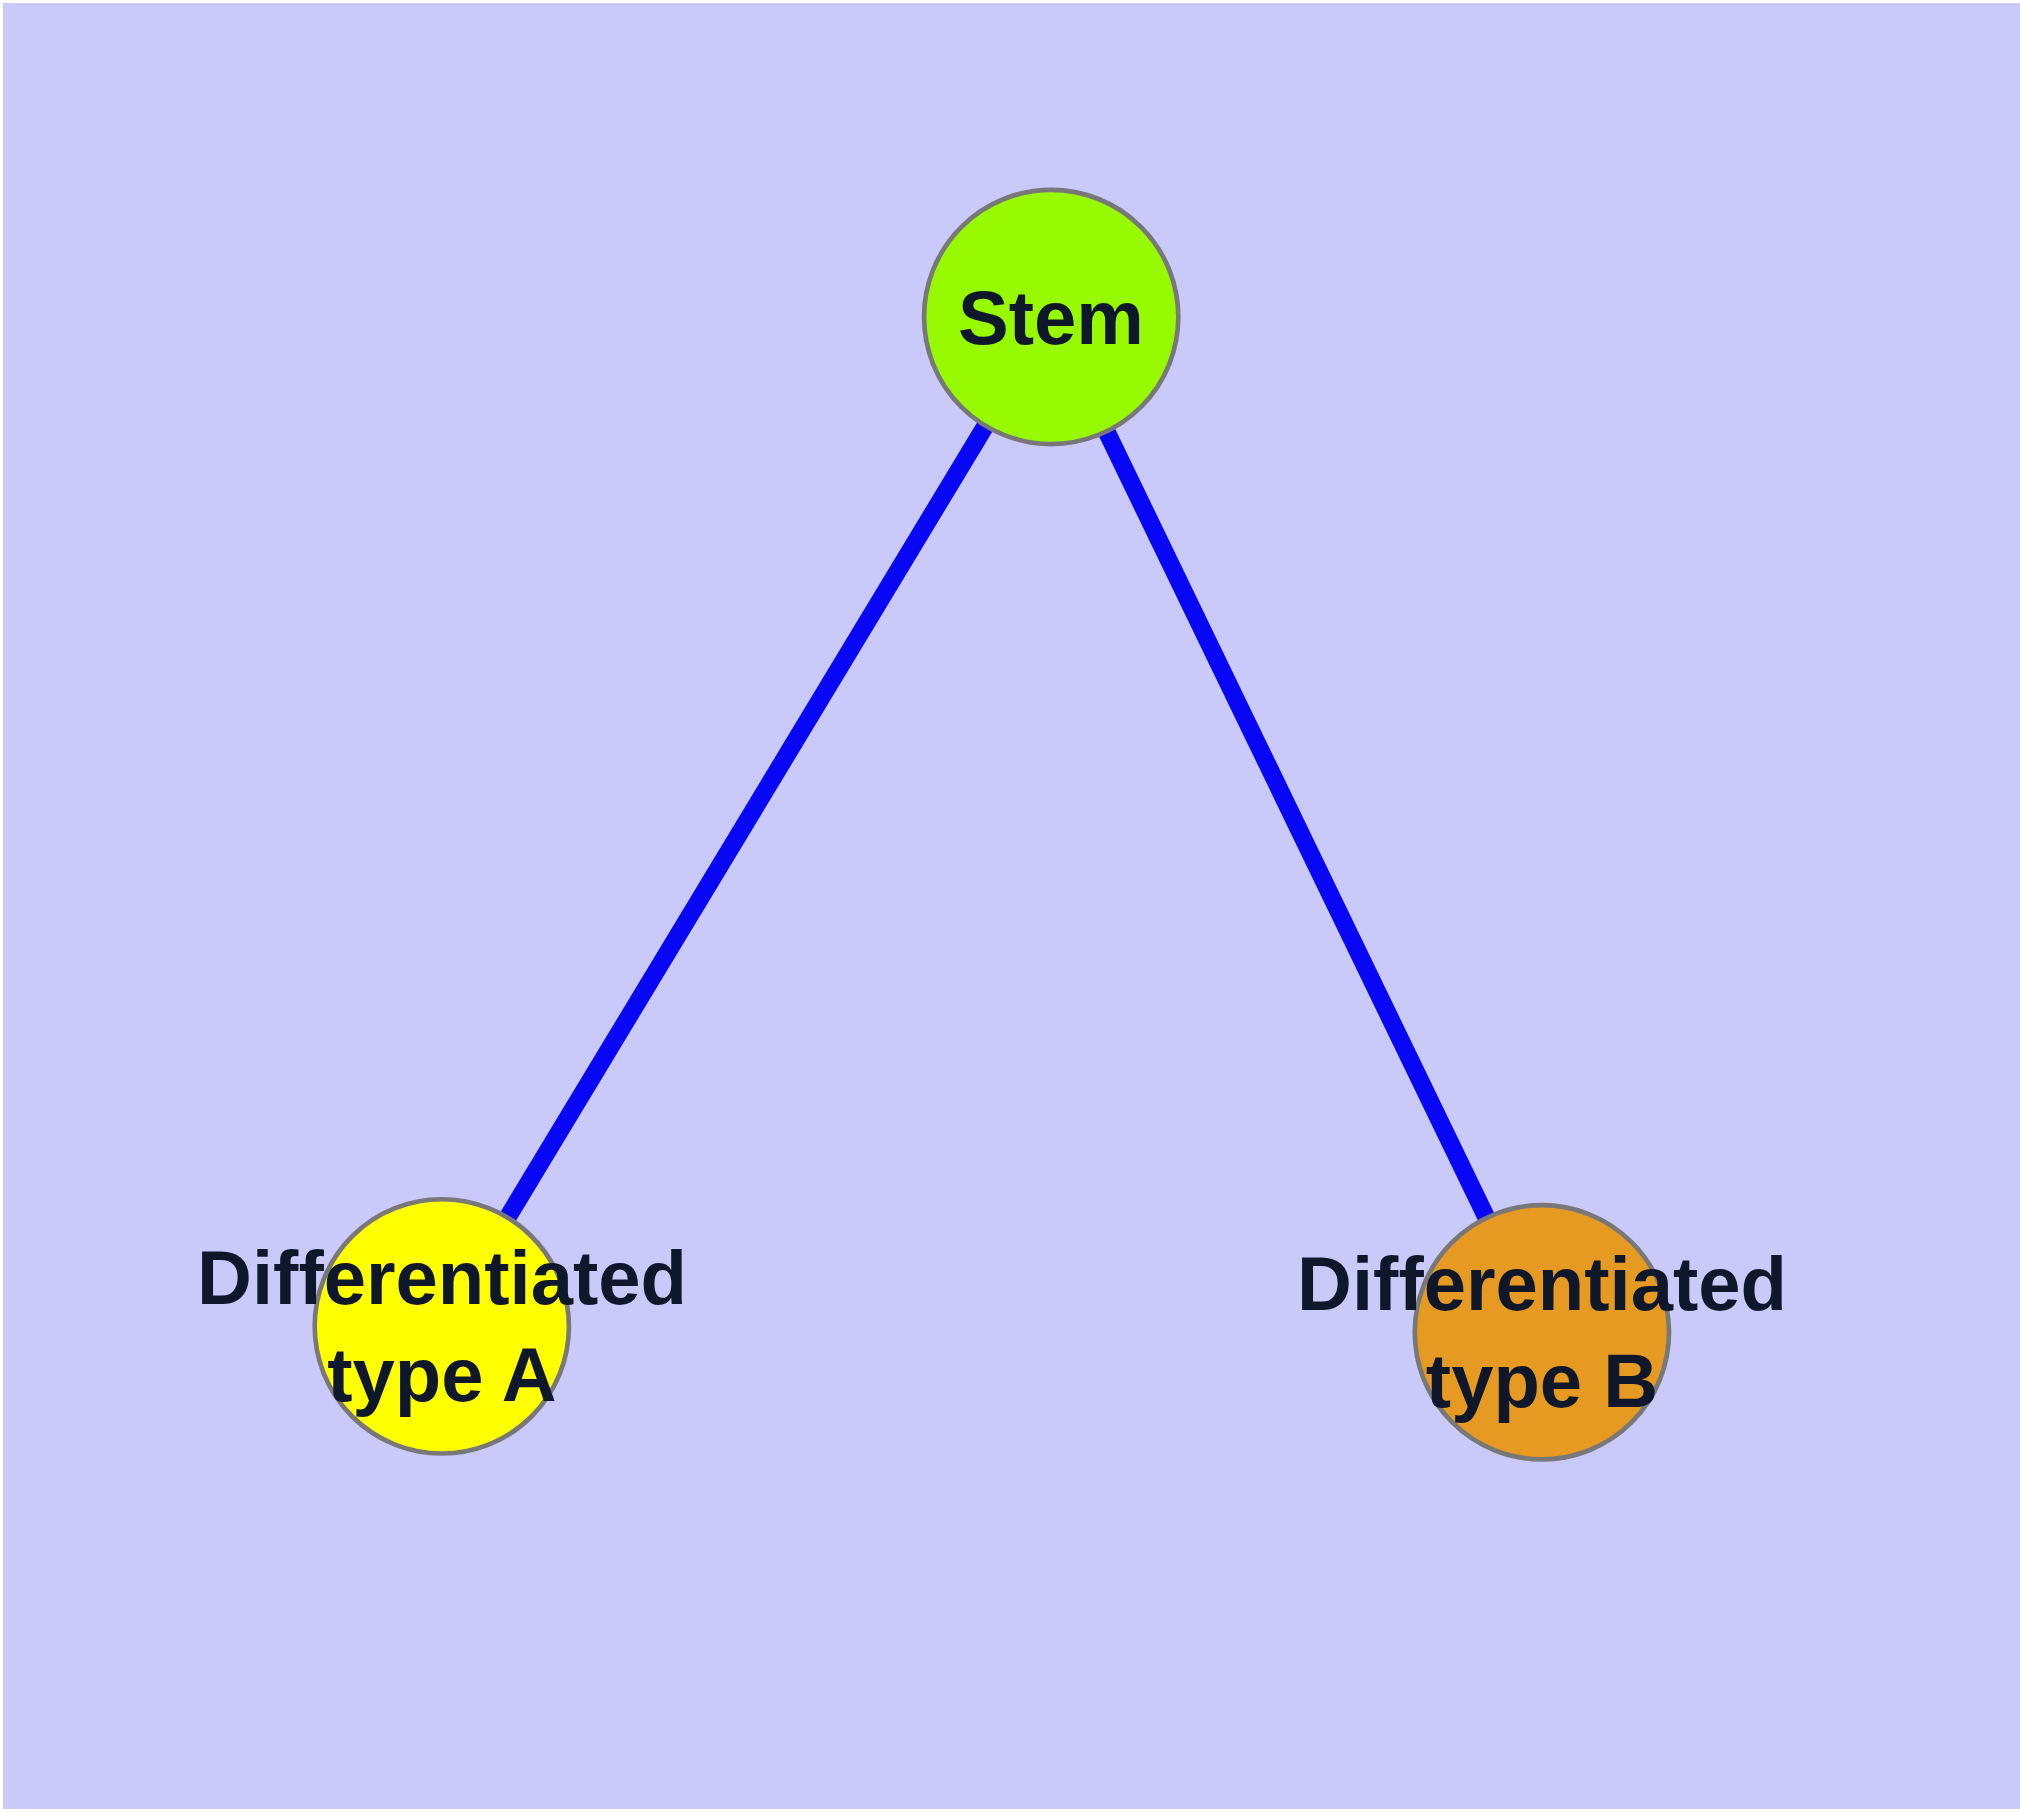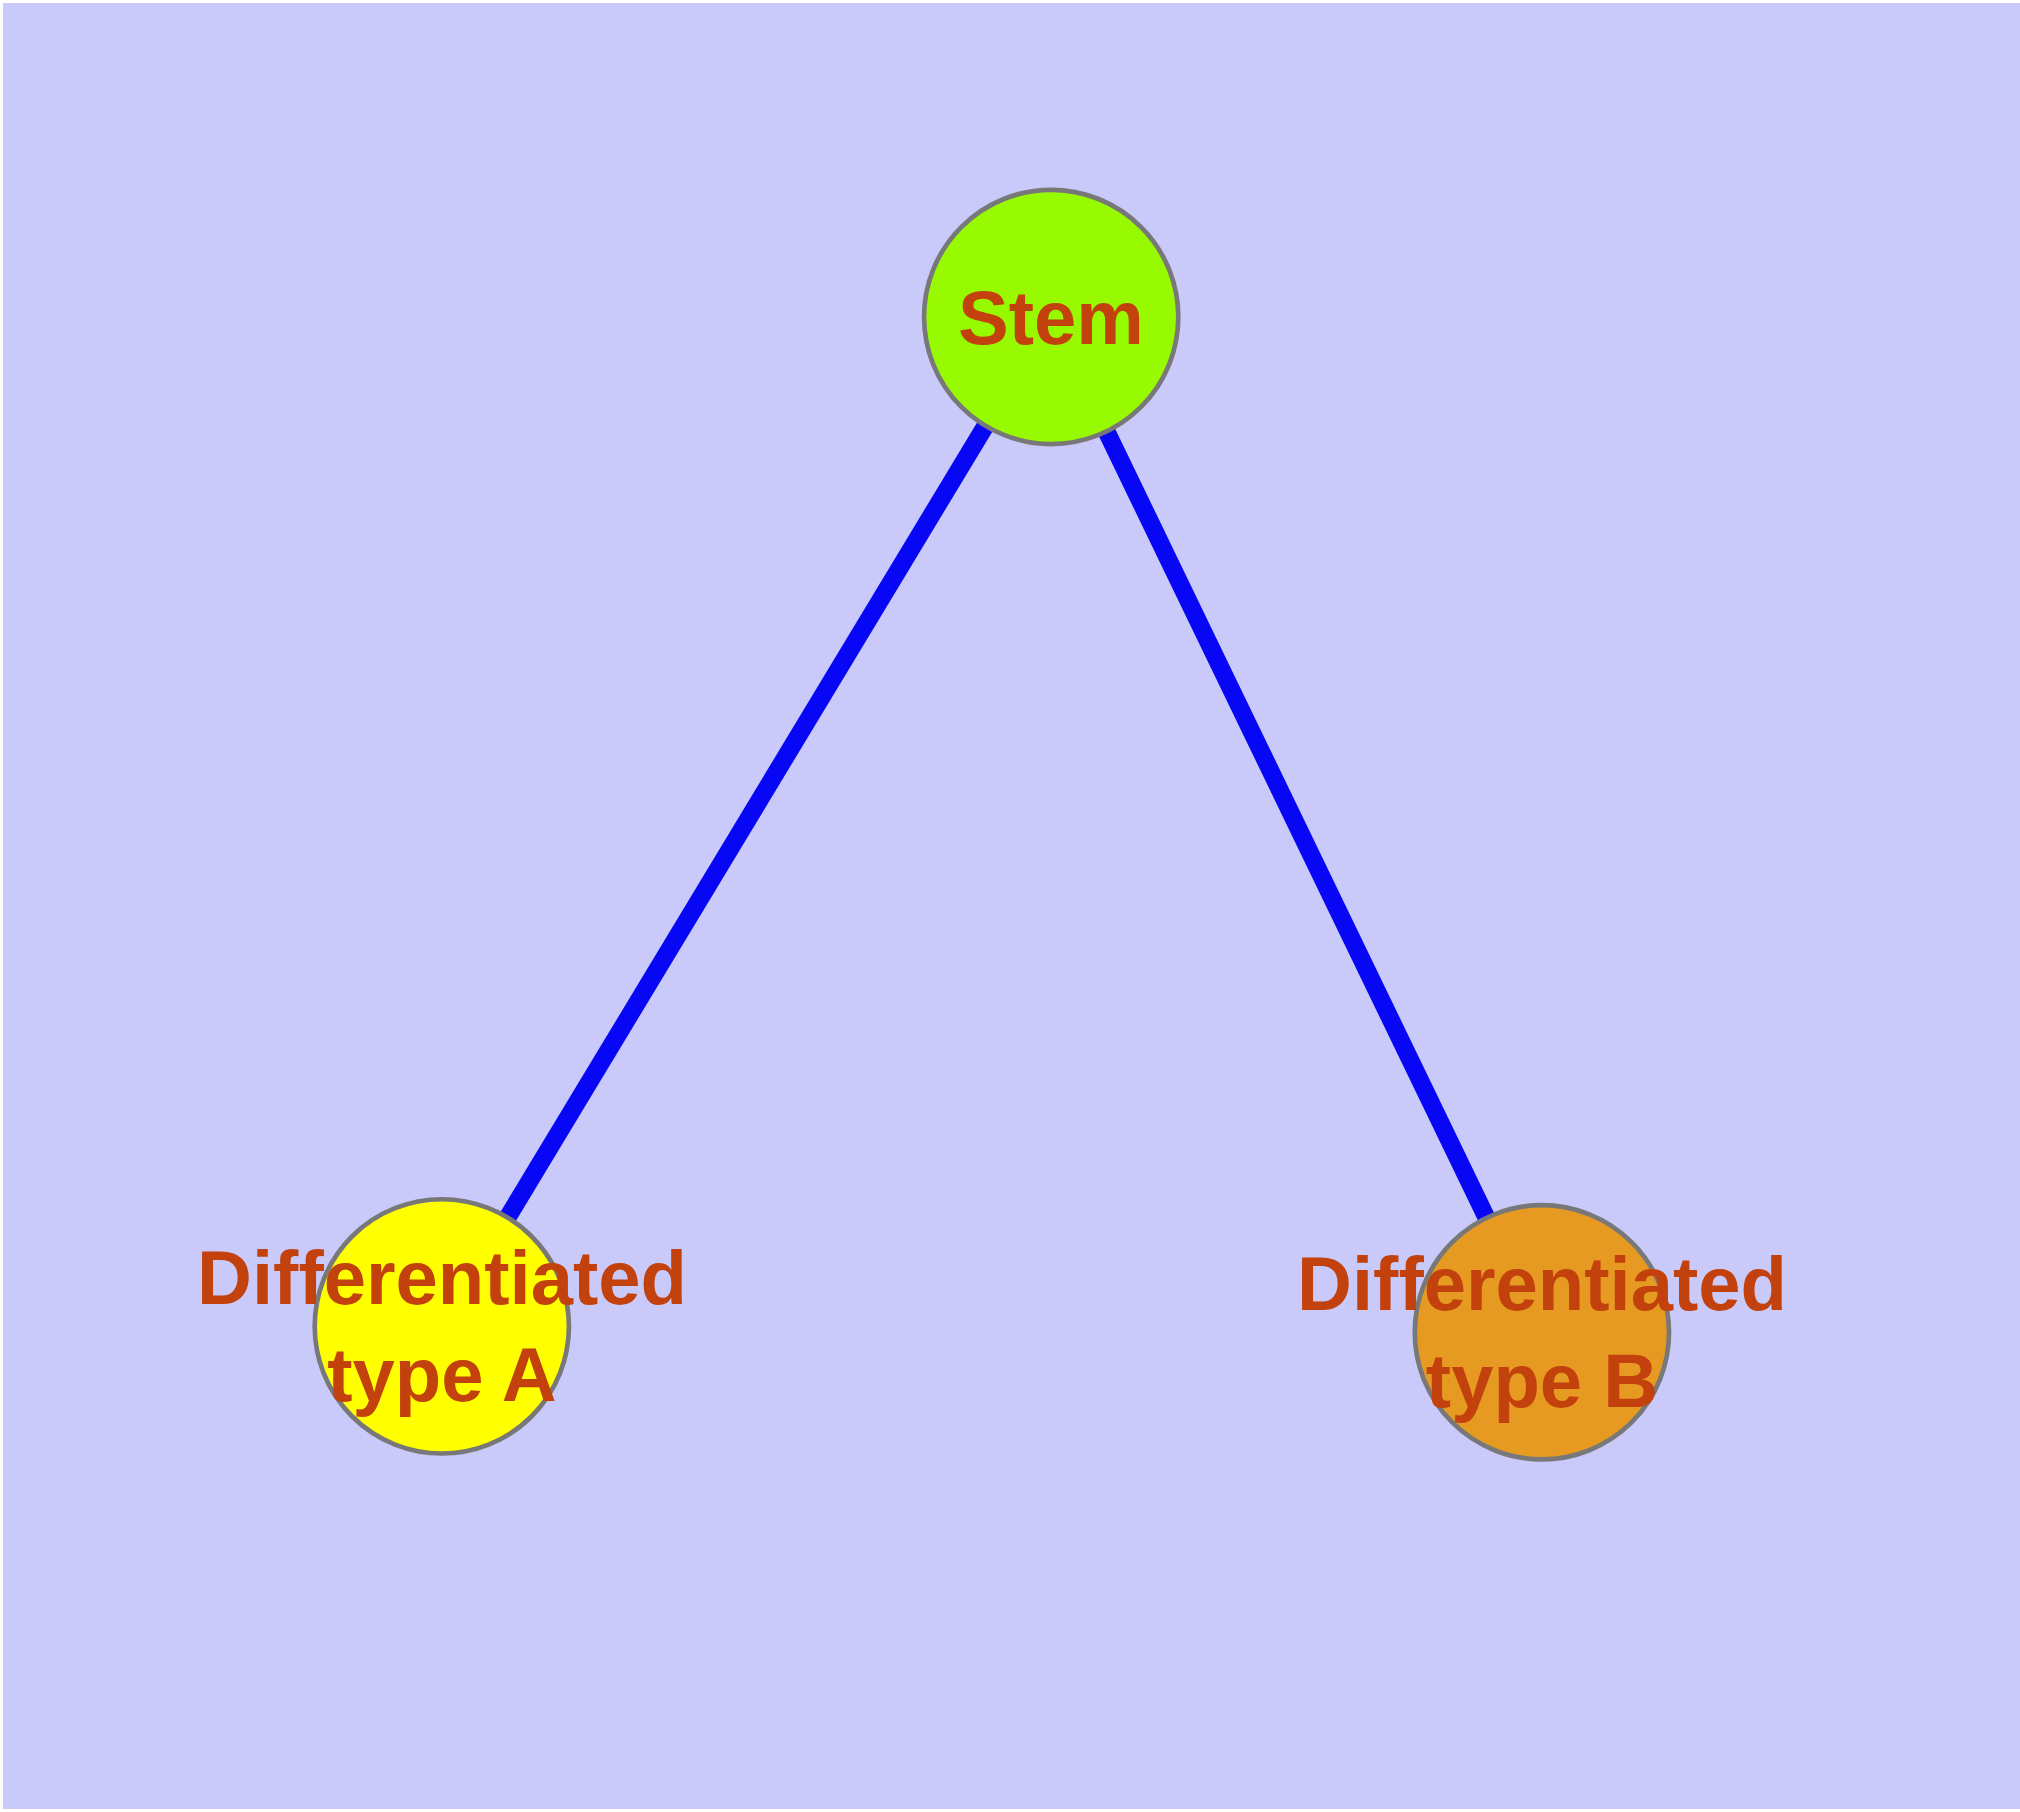--- a/index.html
+++ b/index.html
@@ -38,21 +38,21 @@
   }
   svg.graph circle {
     stroke-width: 5.5px;
   }
   .node-label {
     position: absolute;
     transform: translate(-50%, -50%);
     font-weight: bold;
     font-size: 76px;
     line-height: 97px;
-    color: #c2410c;
+    color: #0f172a;
     text-align: center;
     white-space: pre;
     letter-spacing: 0;
   }
 </style>
 </head>
 <body>
 
 <div class="page">
   <div class="canvas" style="background: rgb(202, 202, 250);"></div>

